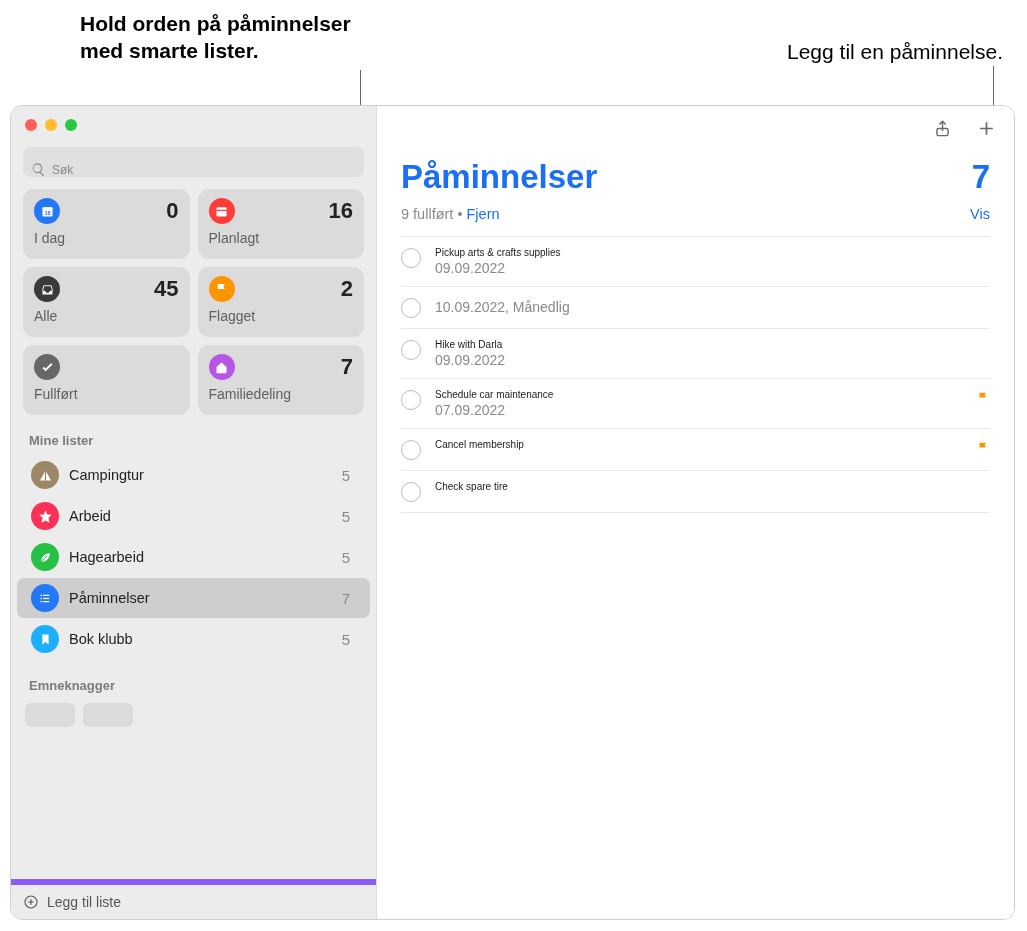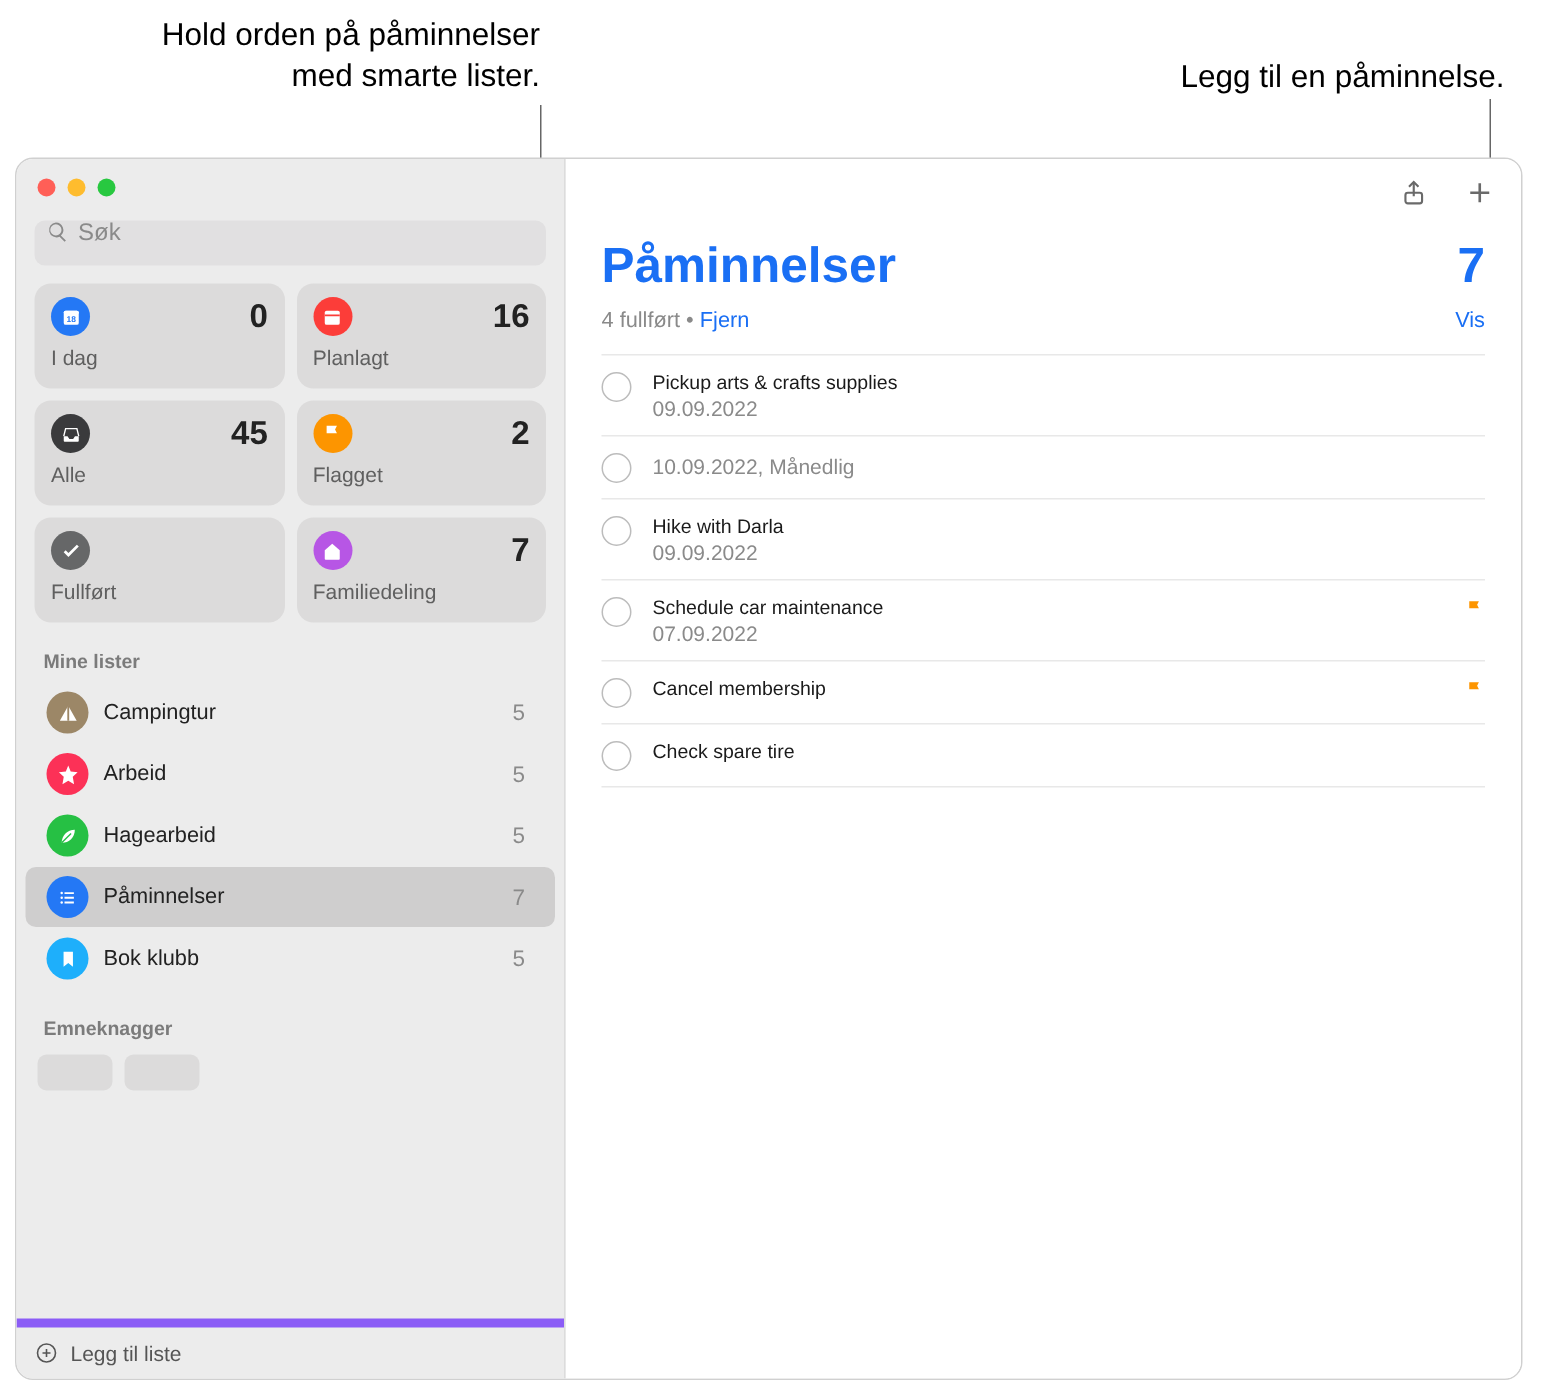--- a/index.html
+++ b/index.html
@@ -9,21 +9,21 @@
     width: 1027px;
     height: 931px;
     position: relative;
   }
   .callout {
     position: absolute;
     font-size: 21px;
     color: #000;
     line-height: 1.3;
   }
-  .callout-left { top: 10px; left: 80px; text-align: right; width: 280px;}
+  .callout-left { top: 10px; left: 80px; width: 280px; font-weight: bold;}
   .callout-right { top: 38px; right: 24px; text-align: right; }
   .callout-line { position: absolute; background: #666; }
 
   .window {
     position: absolute;
     top: 105px;
     left: 10px;
     width: 1005px;
     height: 815px;
     border: 1px solid #d0d0d0;
@@ -51,24 +51,24 @@
   .dot.red { background: #ff5f57; }
   .dot.yellow { background: #febc2e; }
   .dot.green { background: #28c840; }
 
   .search {
     margin: 6px 12px 12px;
     background: #e1e0e1;
     border-radius: 7px;
     height: 30px;
     display: flex;
-    align-items: flex-start;
+    align-items: flex-end;
     padding: 0 8px;
     color: #8a8a8a;
-    font-size: 16px;
+    font-size: 12px;
   }
   .search svg { width: 15px; height: 15px; margin-right: 6px; fill: #8a8a8a; }
 
   .smart-grid {
     display: grid;
     grid-template-columns: 1fr 1fr;
     gap: 8px;
     padding: 0 12px;
   }
   .smart-card {
@@ -178,21 +178,21 @@
     padding: 10px 0;
     border-bottom: 1px solid #e8e8e8;
     gap: 14px;
   }
   .rem-item:first-child{border-top:1px solid #e8e8e8;}
   .rem-circle {
     width: 20px; height: 20px; border: 1.6px solid #bcbcbc; border-radius: 50%;
     flex-shrink: 0; margin-top: 1px;
   }
   .rem-body { flex: 1; }
-  .rem-title { font-size: 13px; color: #1a1a1a; }
+  .rem-title { font-size: 10px; color: #1a1a1a; }
   .rem-meta { font-size: 14px; color: #8a8a8a; margin-top: 2px; }
   .rem-meta .tag { color: #1a6ff4; }
   .rem-flag { color: #fd9500; font-size: 15px; padding-top:2px;}
   .rem-flag svg{width:14px;height:14px;fill:#fd9500;}
 
   .tags-row{
     display:flex; gap:8px; padding: 4px 14px 0;
   }
   .tag-chip{
     background:#dcdbdb;height:24px;border-radius:6px;
@@ -393,21 +393,21 @@
       </div>
     </div>
 
     <div class="main-header">
       <div class="main-title">Påminnelser</div>
       <div class="main-count">7</div>
     </div>
 
     <div class="sub-row">
       <div class="sub-left">
-        <span>4 fullført</span>
+        <span>9 fullført</span>
         <span> • </span>
         <span class="link">Fjern</span>
       </div>
       <div class="sub-right">Vis</div>
     </div>
 
     <div class="rem-list" id="rem-list">
         <div class="rem-item">
           <div class="rem-circle"></div>
           <div class="rem-body">

